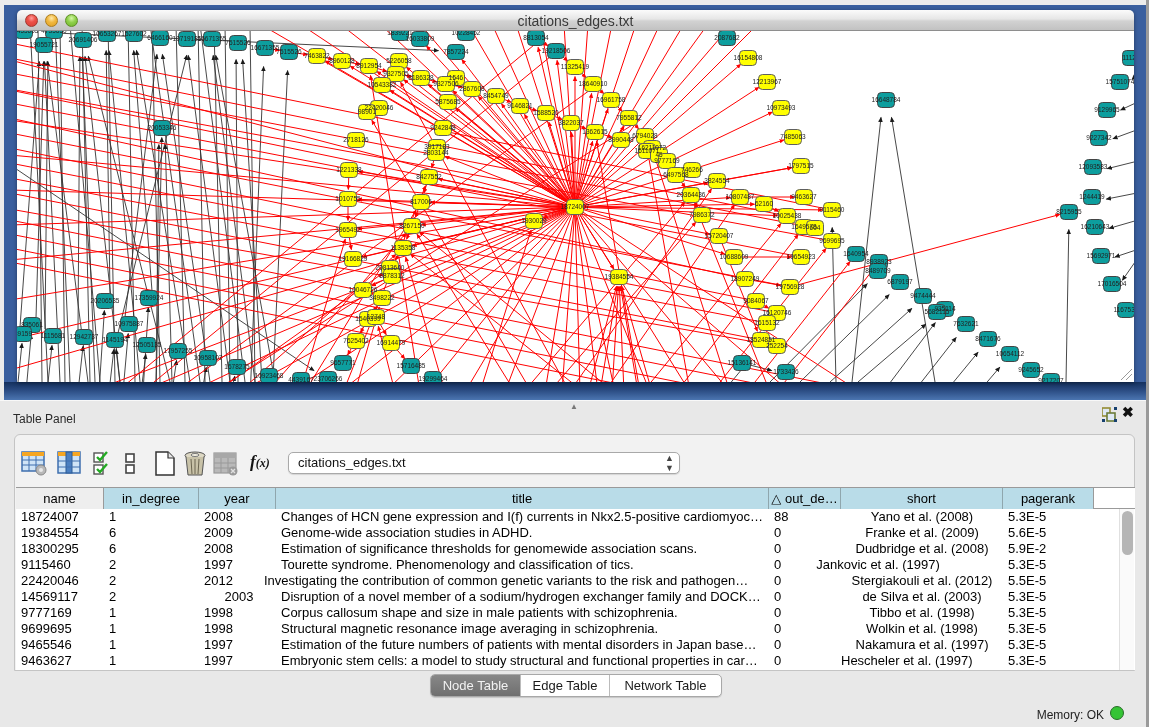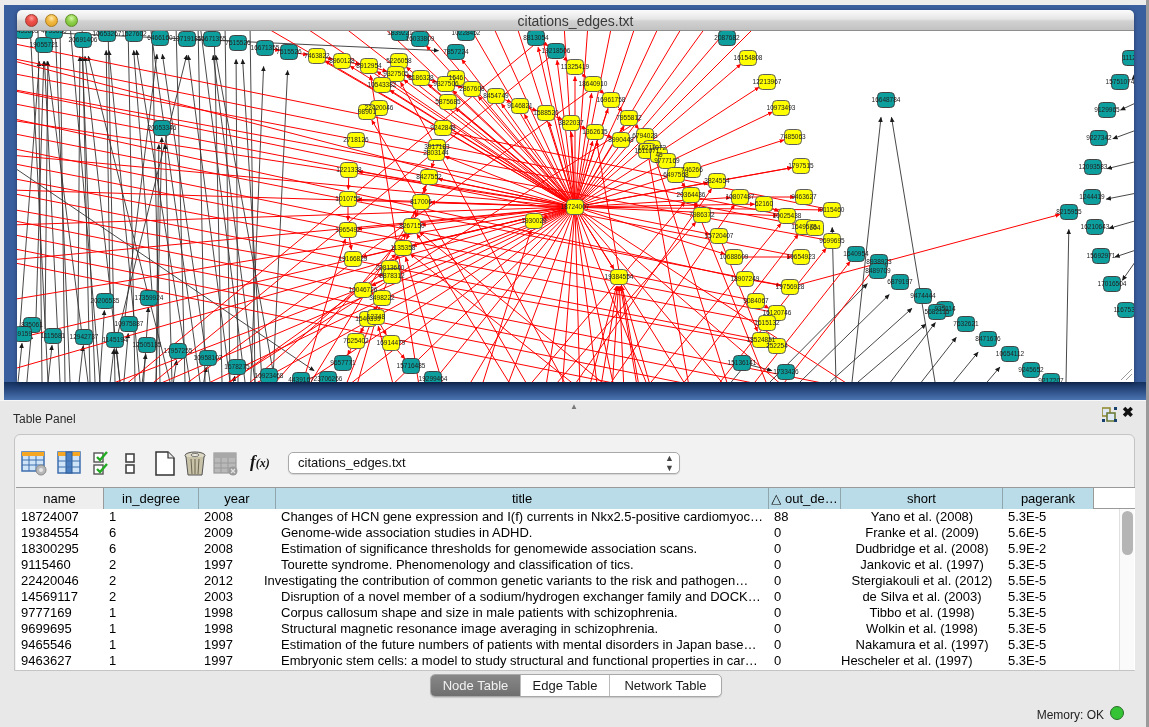--- a/index.html
+++ b/index.html
@@ -753,36 +753,36 @@
 <div class="td" style="left:758px;width:66px;">0</div>
 <div class="td" style="left:825px;width:162px;text-align:center;">Dudbridge et al. (2008)</div>
 <div class="td" style="left:992px;width:85px;">5.9E-2</div>
 </div>
 <div class="tr" style="top:48px;">
 <div class="td" style="left:5px;width:80px;">9115460</div>
 <div class="td" style="left:93px;width:88px;">2</div>
 <div class="td" style="left:188px;width:70px;">1997</div>
 <div class="td" style="left:265px;width:486px;">Tourette syndrome. Phenomenology and classification of tics.</div>
 <div class="td" style="left:758px;width:66px;">0</div>
-<div class="td" style="left:825px;width:162px;text-align:center;">Jankovic et al. (1997)</div>
+<div class="td" style="left:781px;width:162px;text-align:center;">Jankovic et al. (1997)</div>
 <div class="td" style="left:992px;width:85px;">5.3E-5</div>
 </div>
 <div class="tr" style="top:64px;">
 <div class="td" style="left:5px;width:80px;">22420046</div>
 <div class="td" style="left:93px;width:88px;">2</div>
 <div class="td" style="left:188px;width:70px;">2012</div>
 <div class="td" style="left:248px;width:486px;">Investigating the contribution of common genetic variants to the risk and pathogen…</div>
 <div class="td" style="left:758px;width:66px;">0</div>
 <div class="td" style="left:825px;width:162px;text-align:center;">Stergiakouli et al. (2012)</div>
 <div class="td" style="left:992px;width:85px;">5.5E-5</div>
 </div>
 <div class="tr" style="top:80px;">
 <div class="td" style="left:5px;width:80px;">14569117</div>
 <div class="td" style="left:93px;width:88px;">2</div>
-<div class="td" style="left:188px;width:70px;">2003</div>
+<div class="td" style="left:188px;width:70px;text-align:center;">2003</div>
 <div class="td" style="left:265px;width:486px;">Disruption of a novel member of a sodium/hydrogen exchanger family and DOCK…</div>
 <div class="td" style="left:758px;width:66px;">0</div>
 <div class="td" style="left:825px;width:162px;text-align:center;">de Silva et al. (2003)</div>
 <div class="td" style="left:992px;width:85px;">5.3E-5</div>
 </div>
 <div class="tr" style="top:96px;">
 <div class="td" style="left:5px;width:80px;">9777169</div>
 <div class="td" style="left:93px;width:88px;">1</div>
 <div class="td" style="left:188px;width:70px;">1998</div>
 <div class="td" style="left:265px;width:486px;">Corpus callosum shape and size in male patients with schizophrenia.</div>

